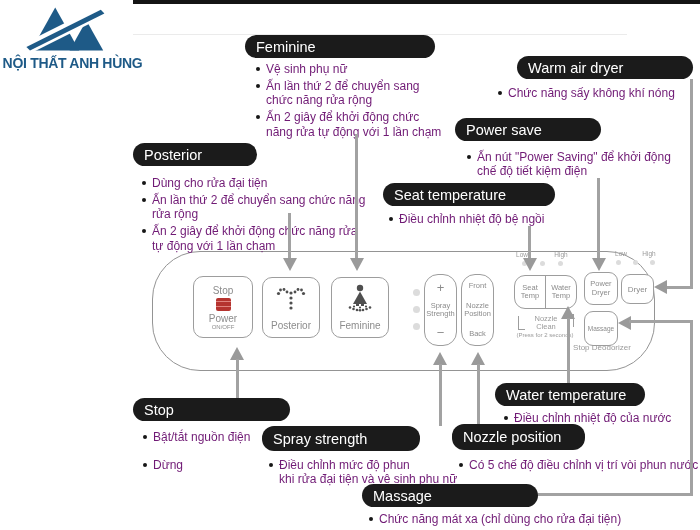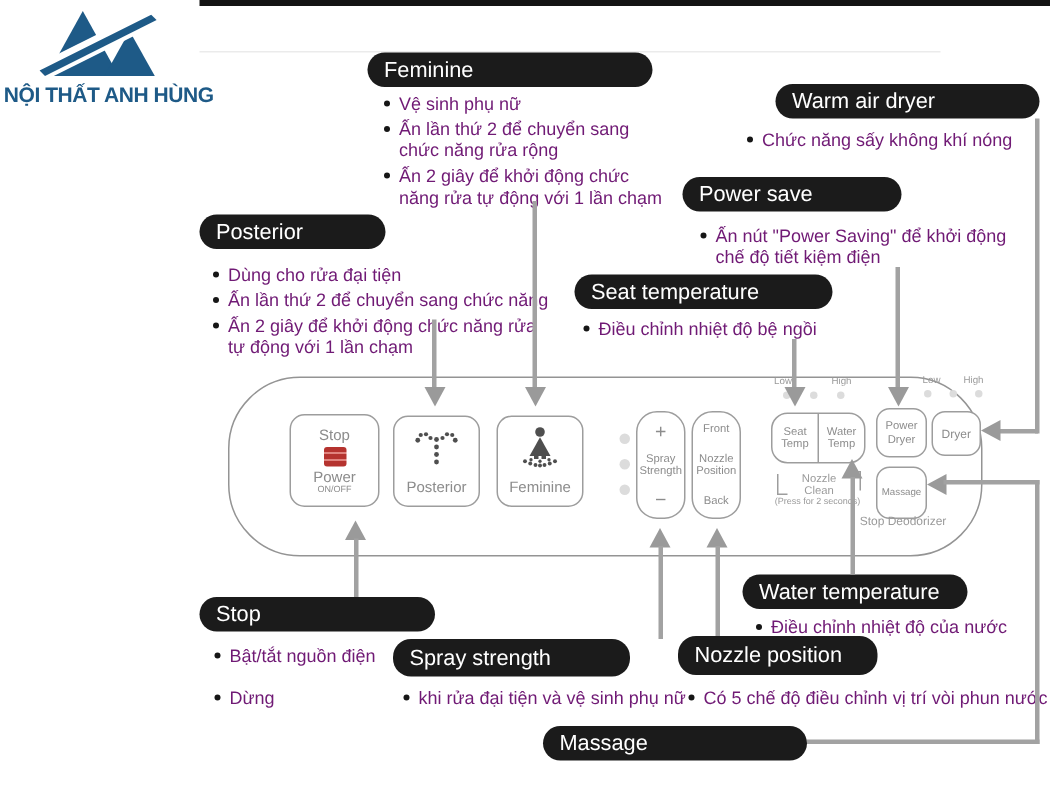--- a/index.html
+++ b/index.html
@@ -108,20 +108,21 @@
 
   <div class="pill" style="left:133px;top:143px;width:124px;">
       <span>Posterior</span>
     </div>
   <ul class="blist" style="left:141px;top:176px;width:245px;">
     <li>
         <span class="bl">Dùng cho rửa đại tiện</span>
       </li>
     <li>
         <span class="bl">Ấn lần thứ 2 để chuyển sang chức năng</span>
+        <span class="bl">rửa rộng</span>
       </li>
     <li>
         <span class="bl">Ấn 2 giây để khởi động chức năng rửa</span>
         <span class="bl">tự động với 1 lần chạm</span>
       </li>
   </ul>
 
   <div class="pill" style="left:517px;top:56px;width:176px;">
       <span>Warm air dryer</span>
     </div>
@@ -160,20 +161,21 @@
     <li>
         <span class="bl">Dừng</span>
       </li>
   </ul>
 
   <div class="pill" style="left:262px;top:426px;width:158px;height:25px;">
       <span>Spray strength</span>
     </div>
   <ul class="blist" style="left:268px;top:458px;width:215px;">
     <li>
+        <span class="bl">Điều chỉnh mức độ phun</span>
         <span class="bl">khi rửa đại tiện và vệ sinh phụ nữ</span>
       </li>
   </ul>
 
   <div class="pill" style="left:452px;top:424px;width:133px;height:26px;">
       <span>Nozzle position</span>
     </div>
   <ul class="blist" style="left:458px;top:458px;width:245px;">
     <li>
         <span class="bl">Có 5 chế độ điều chỉnh vị trí vòi phun nước</span>
@@ -185,20 +187,25 @@
     </div>
   <ul class="blist" style="left:503px;top:411px;width:200px;">
     <li>
         <span class="bl">Điều chỉnh nhiệt độ của nước</span>
       </li>
   </ul>
 
   <div class="pill" style="left:362px;top:484px;width:176px;">
       <span>Massage</span>
     </div>
+  <ul class="blist" style="left:368px;top:512px;width:300px;">
+    <li>
+        <span class="bl">Chức năng mát xa (chỉ dùng cho rửa đại tiện)</span>
+      </li>
+  </ul>
 
   <div class="panel"></div>
 
   <div class="pbtn" style="left:193px;top:276px;width:60px;height:62px;">
     <span class="lbl">Stop</span>
     <span class="stop-icon"></span>
     <span class="lbl">Power</span>
     <span class="tiny">ON/OFF</span>
   </div>
 

